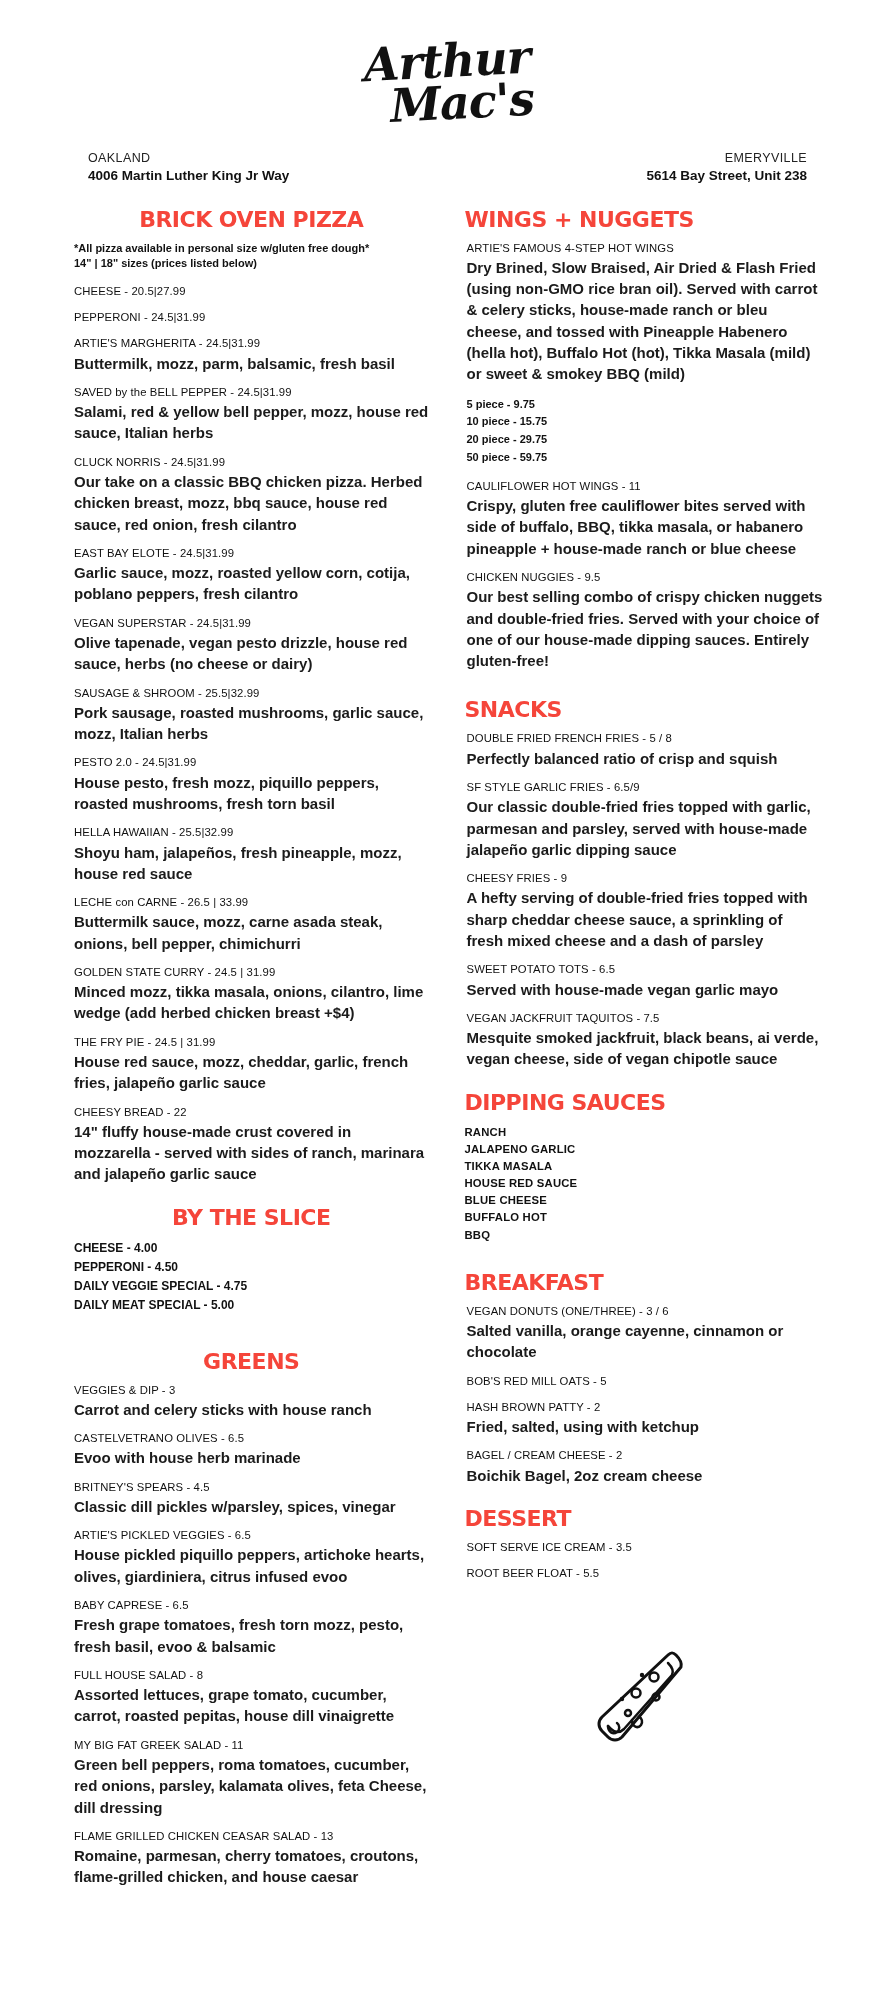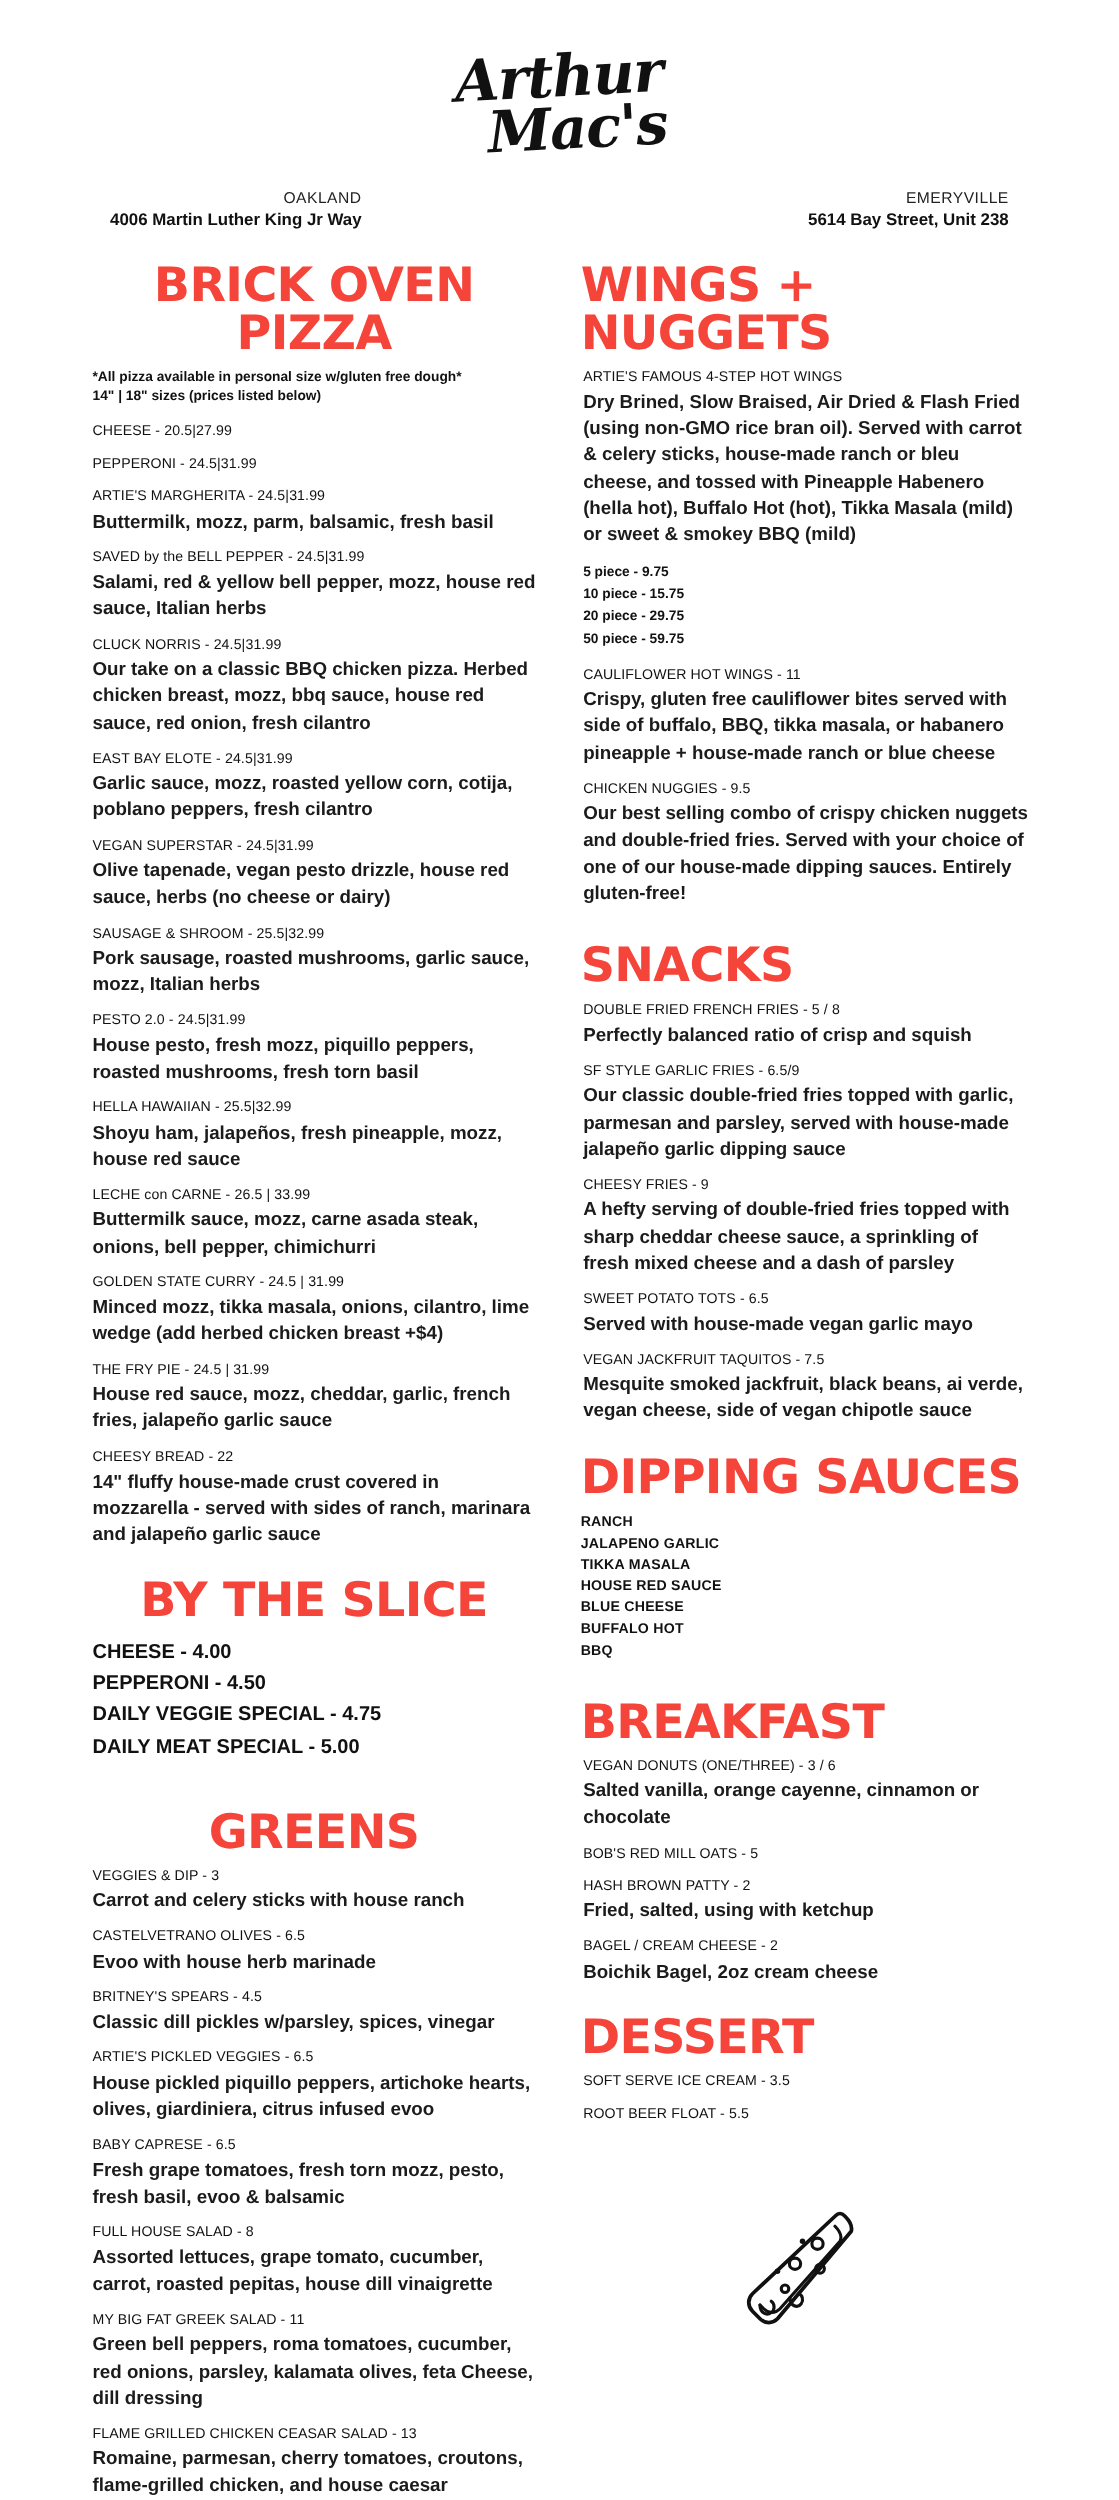--- a/index.html
+++ b/index.html
@@ -50,21 +50,21 @@
     margin-left: 26px;
   }
 
   
   .locations {
     display: flex;
     justify-content: space-between;
     padding: 18px 88px 0 88px;
     font-size: 12.5px;
   }
-  .loc-left { text-align: right; }
+  .loc-left { text-align: left; }
   .loc-right { text-align: right; }
   .loc-city {
     font-weight: normal;
     letter-spacing: 0.4px;
     color: #222;
     margin-bottom: 3px;
     font-size: 12.5px;
   }
   .loc-addr {
     font-weight: bold;
@@ -77,21 +77,21 @@
     display: flex;
     gap: 34px;
     padding: 26px 72px 40px 72px;
   }
   .col { width: 50%; }
 
   .section-title {
     color: #f5453a;
     font-family: "DejaVu Sans", sans-serif;
     font-weight: bold;
-    font-size: 38px;
+    font-size: 22px;
     letter-spacing: -0.5px;
     line-height: 1;
     margin: 0 0 10px 0;
     text-transform: uppercase;
   }
   .section-title.centered { text-align: center; }
 
   .section { margin-bottom: 22px; }
 
   .note {
@@ -127,21 +127,21 @@
   .plain-line {
     font-weight: bold;
     font-size: 11.3px;
     line-height: 1.52;
     color: #111;
     letter-spacing: 0.2px;
   }
   .slice-list { margin-left: 2px; }
   .slice-line {
     font-weight: bold;
-    font-size: 16px;
+    font-size: 12px;
     line-height: 1.58;
     color: #111;
   }
 
   
   .pizza-art {
     display: flex;
     justify-content: center;
     padding: 34px 0 30px 0;
   }

